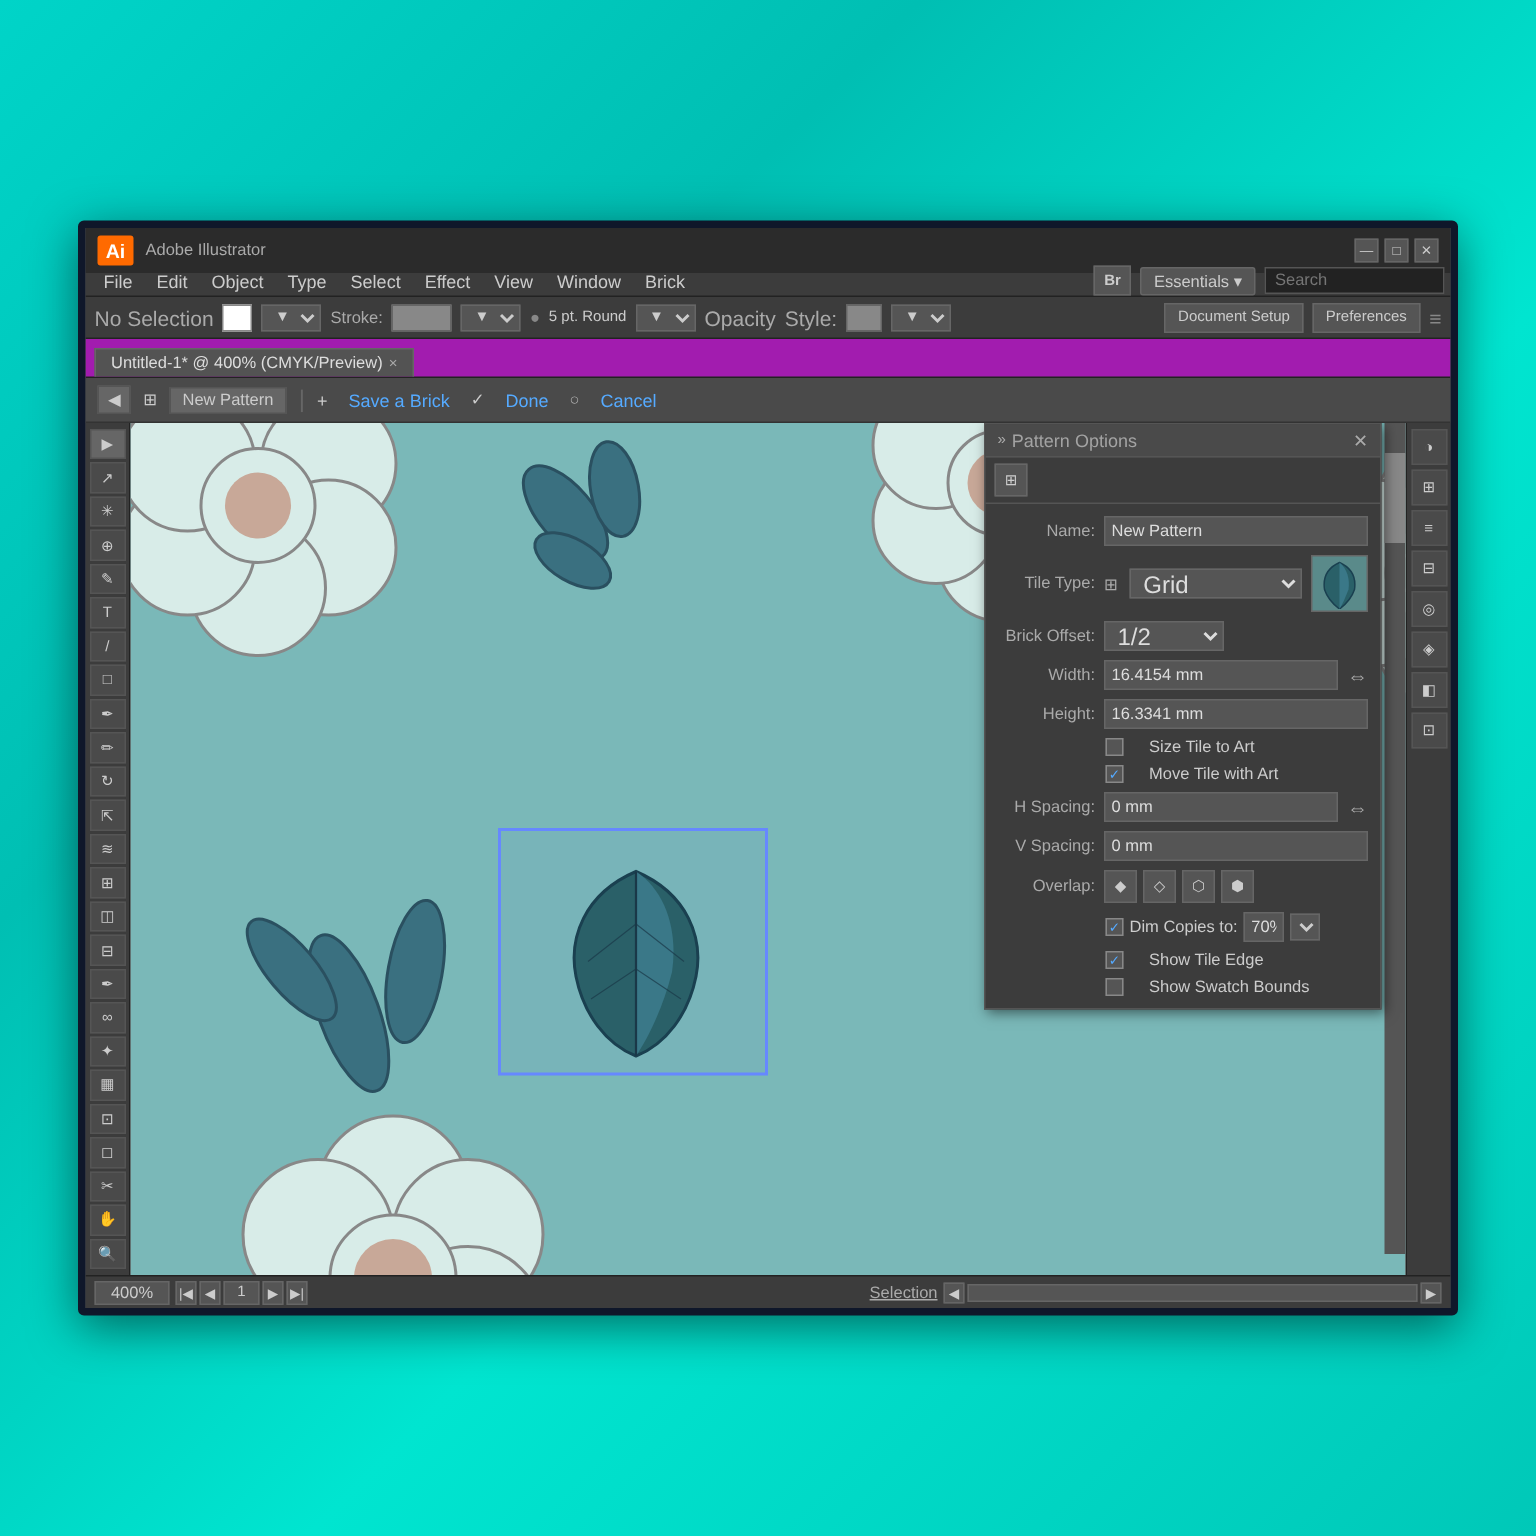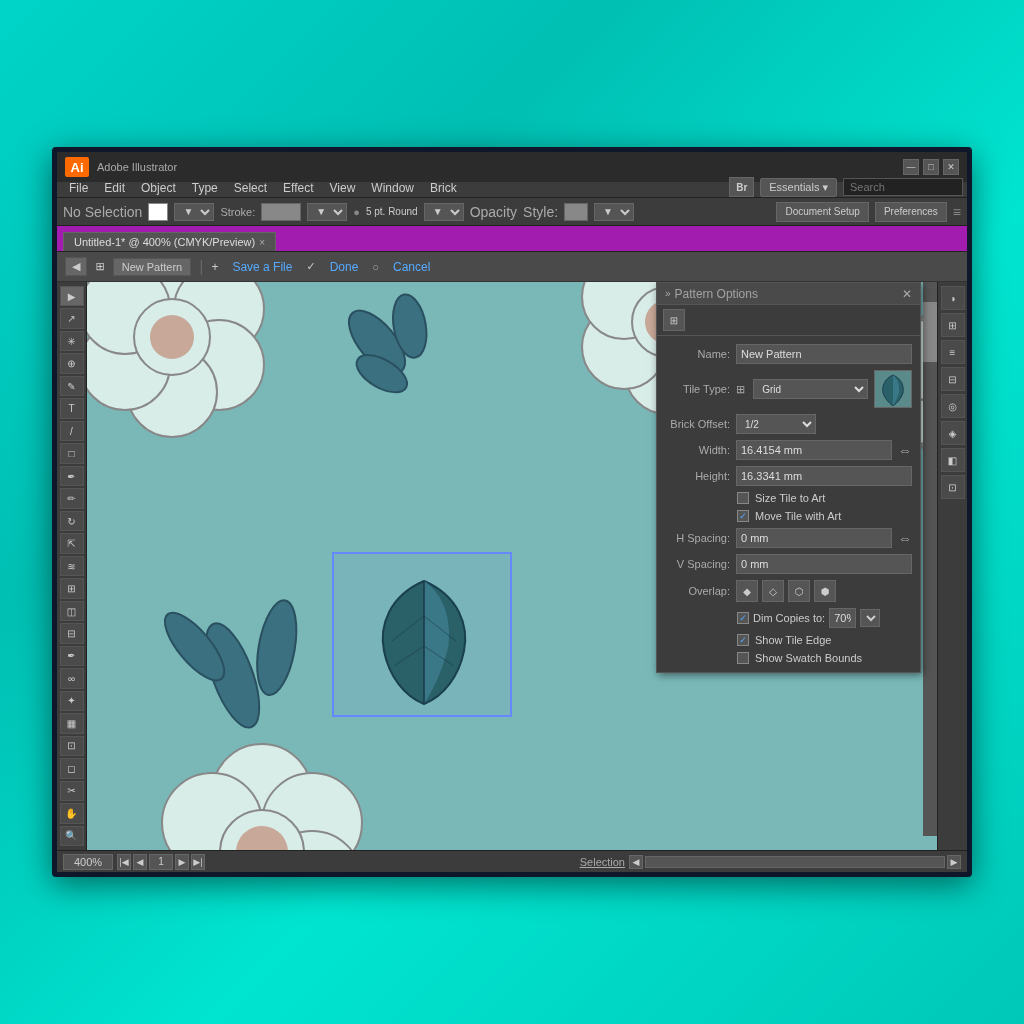--- a/index.html
+++ b/index.html
@@ -373,37 +373,37 @@
       color: #ddd;
       font-size: 11px;
       padding: 2px 4px;
       height: 20px;
     }
     .panel-select {
       flex: 1;
       background: #555;
       border: 1px solid #666;
       color: #ddd;
-      font-size: 10px;
+      font-size: 16px;
       padding: 1px 4px;
       height: 20px;
     }
     .leaf-thumbnail {
       width: 38px;
       height: 38px;
       background: #5a8a8a;
       border: 1px solid #666;
       display: flex;
       align-items: center;
       justify-content: center;
     }
     .panel-checkbox-row {
       display: flex;
       align-items: center;
-      gap: 6px;
+      gap: 17px;
       padding-left: 72px;
     }
     .panel-checkbox {
       width: 12px;
       height: 12px;
       background: #555;
       border: 1px solid #888;
       display: flex;
       align-items: center;
       justify-content: center;
@@ -606,21 +606,21 @@
       <span class="tab-close">×</span>
     </div>
   </div>
 
   <div class="pattern-toolbar">
     <button class="pattern-nav-btn">◀</button>
     <span style="color:#ccc;font-size:11px;">⊞</span>
     <span class="pattern-name">New Pattern</span>
     <span style="color:#666;">|</span>
     <span style="color:#ccc;font-size:12px;">+</span>
-    <button class="save-copy-btn">Save a File</button>
+    <button class="save-copy-btn">Save a Brick</button>
     <span style="color:#ccc;font-size:11px;">✓</span>
     <button class="done-btn">Done</button>
     <span style="color:#aaa;font-size:11px;">○</span>
     <button class="cancel-btn">Cancel</button>
   </div>
 
   <div class="main-content">
 
     <div class="toolbox">
       <div class="tool-btn active">▶</div>

